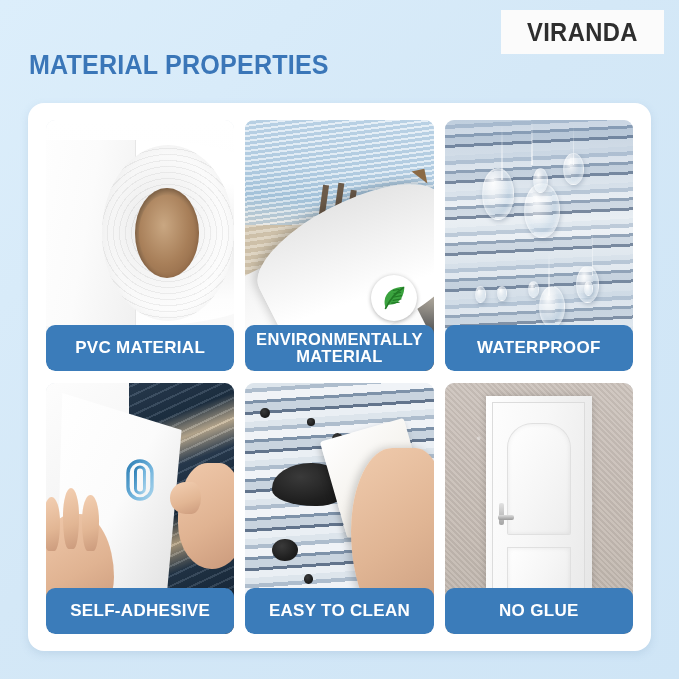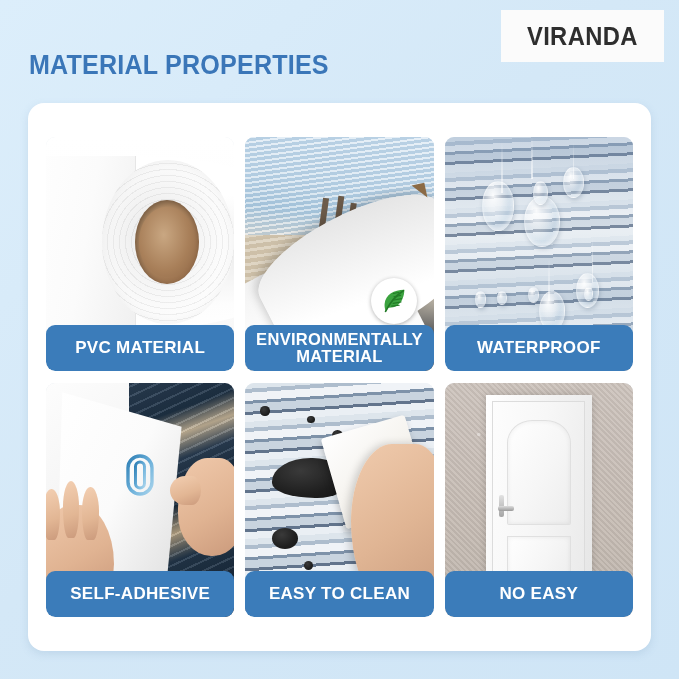--- a/index.html
+++ b/index.html
@@ -37,21 +37,21 @@
     transform: scaleX(0.93);
     transform-origin: left center;
     white-space: nowrap;
   }
 
   .brand-box {
     position: absolute;
     right: 15px;
     top: 10px;
     width: 163px;
-    height: 52px;
+    height: 44px;
     background: #fbfbfb;
     display: flex;
     align-items: center;
     justify-content: center;
   }
 
   .brand-text {
     font-size: 25px;
     font-weight: bold;
     color: #2e2e2e;
@@ -63,21 +63,21 @@
   
   .card {
     position: absolute;
     left: 28px;
     top: 103px;
     width: 623px;
     height: 548px;
     background: #ffffff;
     border-radius: 16px;
     box-shadow: 0 3px 9px rgba(100,140,180,0.18);
-    padding: 34px 18px;
+    padding: 17px 18px;
   }
 
   .grid {
     width: 100%;
     height: 100%;
     display: grid;
     grid-template-columns: repeat(3, 1fr);
     grid-template-rows: repeat(2, 1fr);
     gap: 12px 11px;
   }
@@ -562,17 +562,17 @@
         <div class="skirting"></div>
         <div class="door-frame">
           <div class="door-slab">
             <div class="door-panel-top"></div>
             <div class="door-panel-bot"></div>
             <div class="door-escutch"></div>
             <div class="door-handle"></div>
           </div>
         </div>
       </div>
-      <div class="tile-label">NO EASY</div>
+      <div class="tile-label">NO GLUE</div>
     </div>
 
   </div>
 </div>
 
 </body></html>

